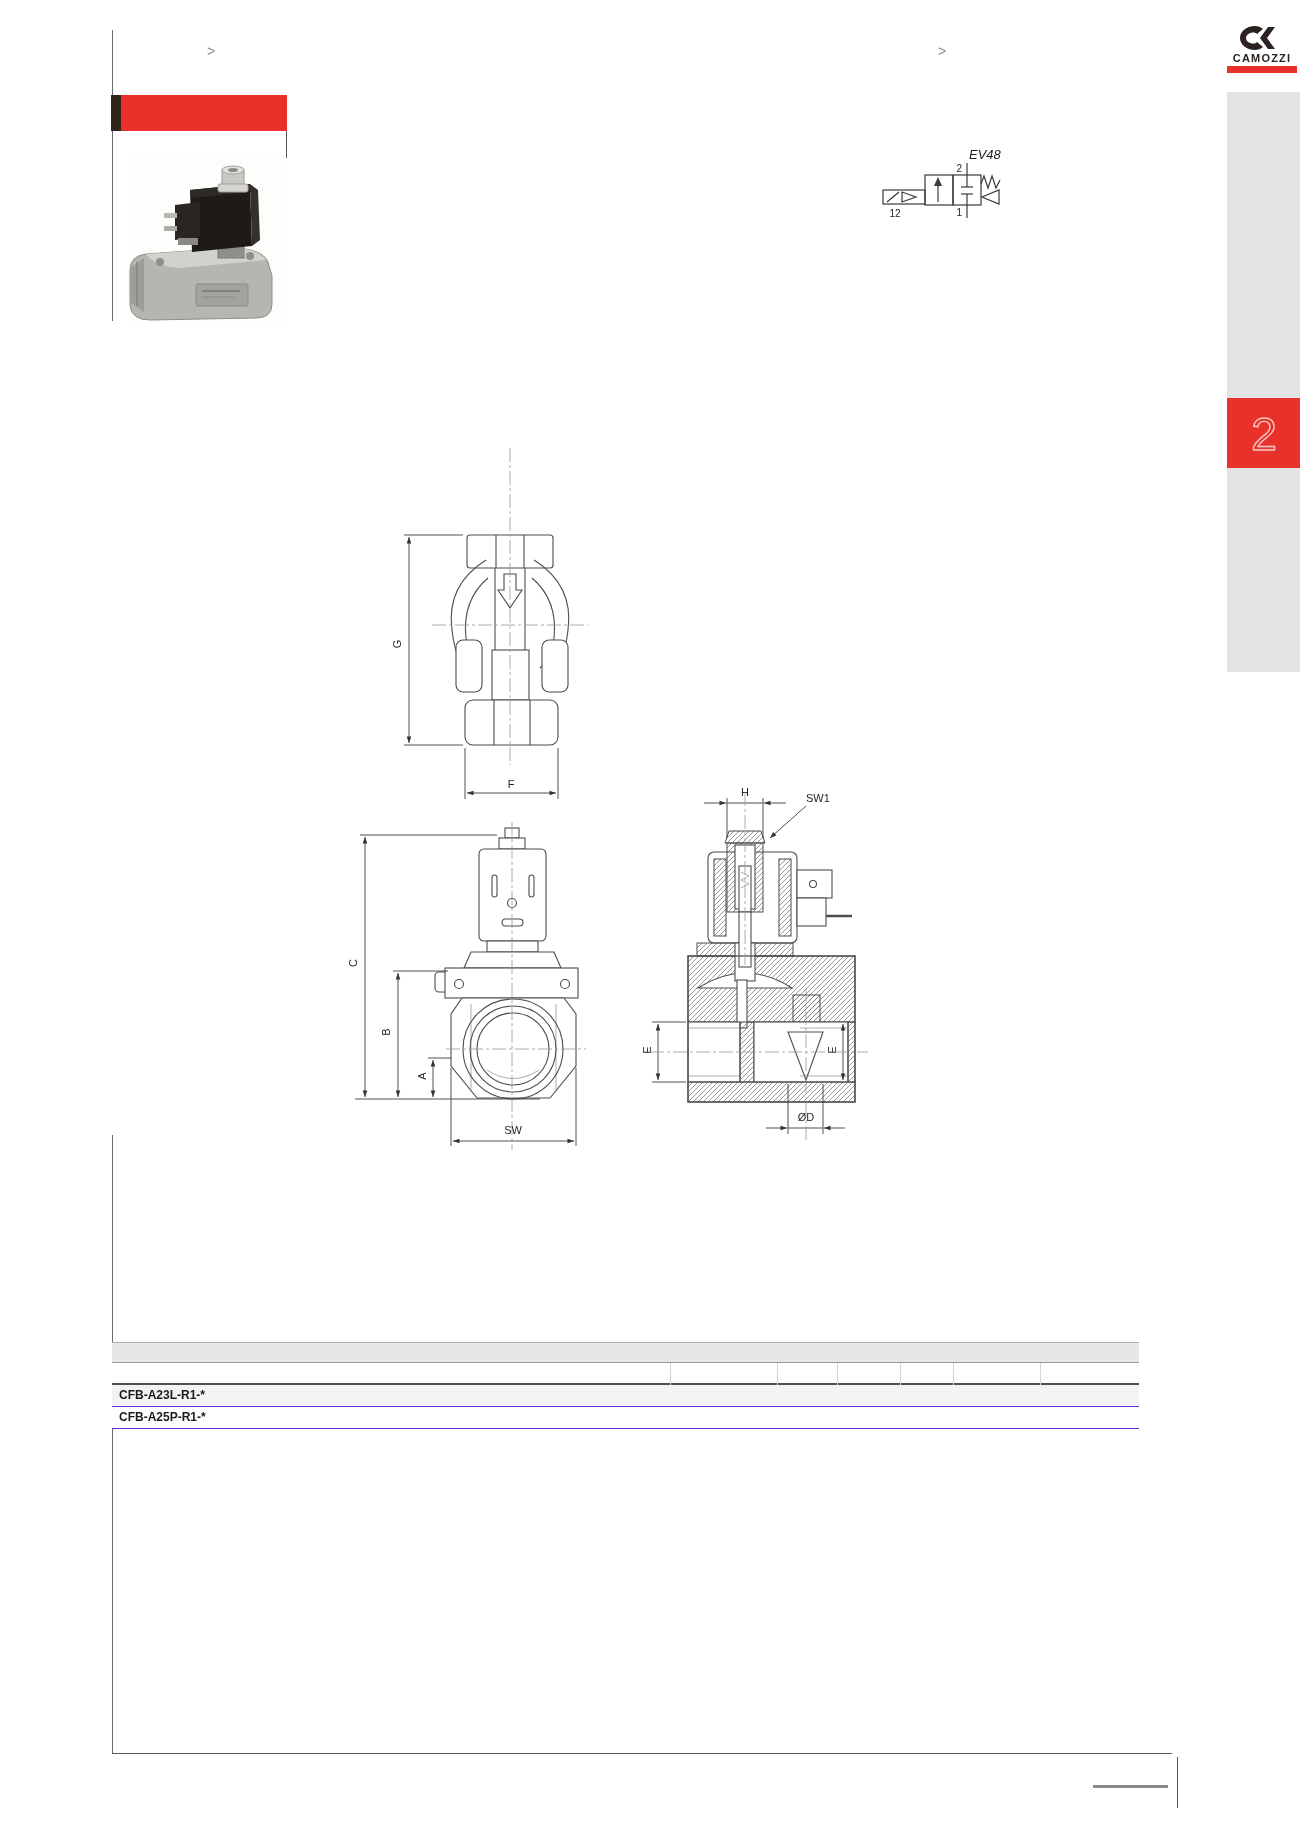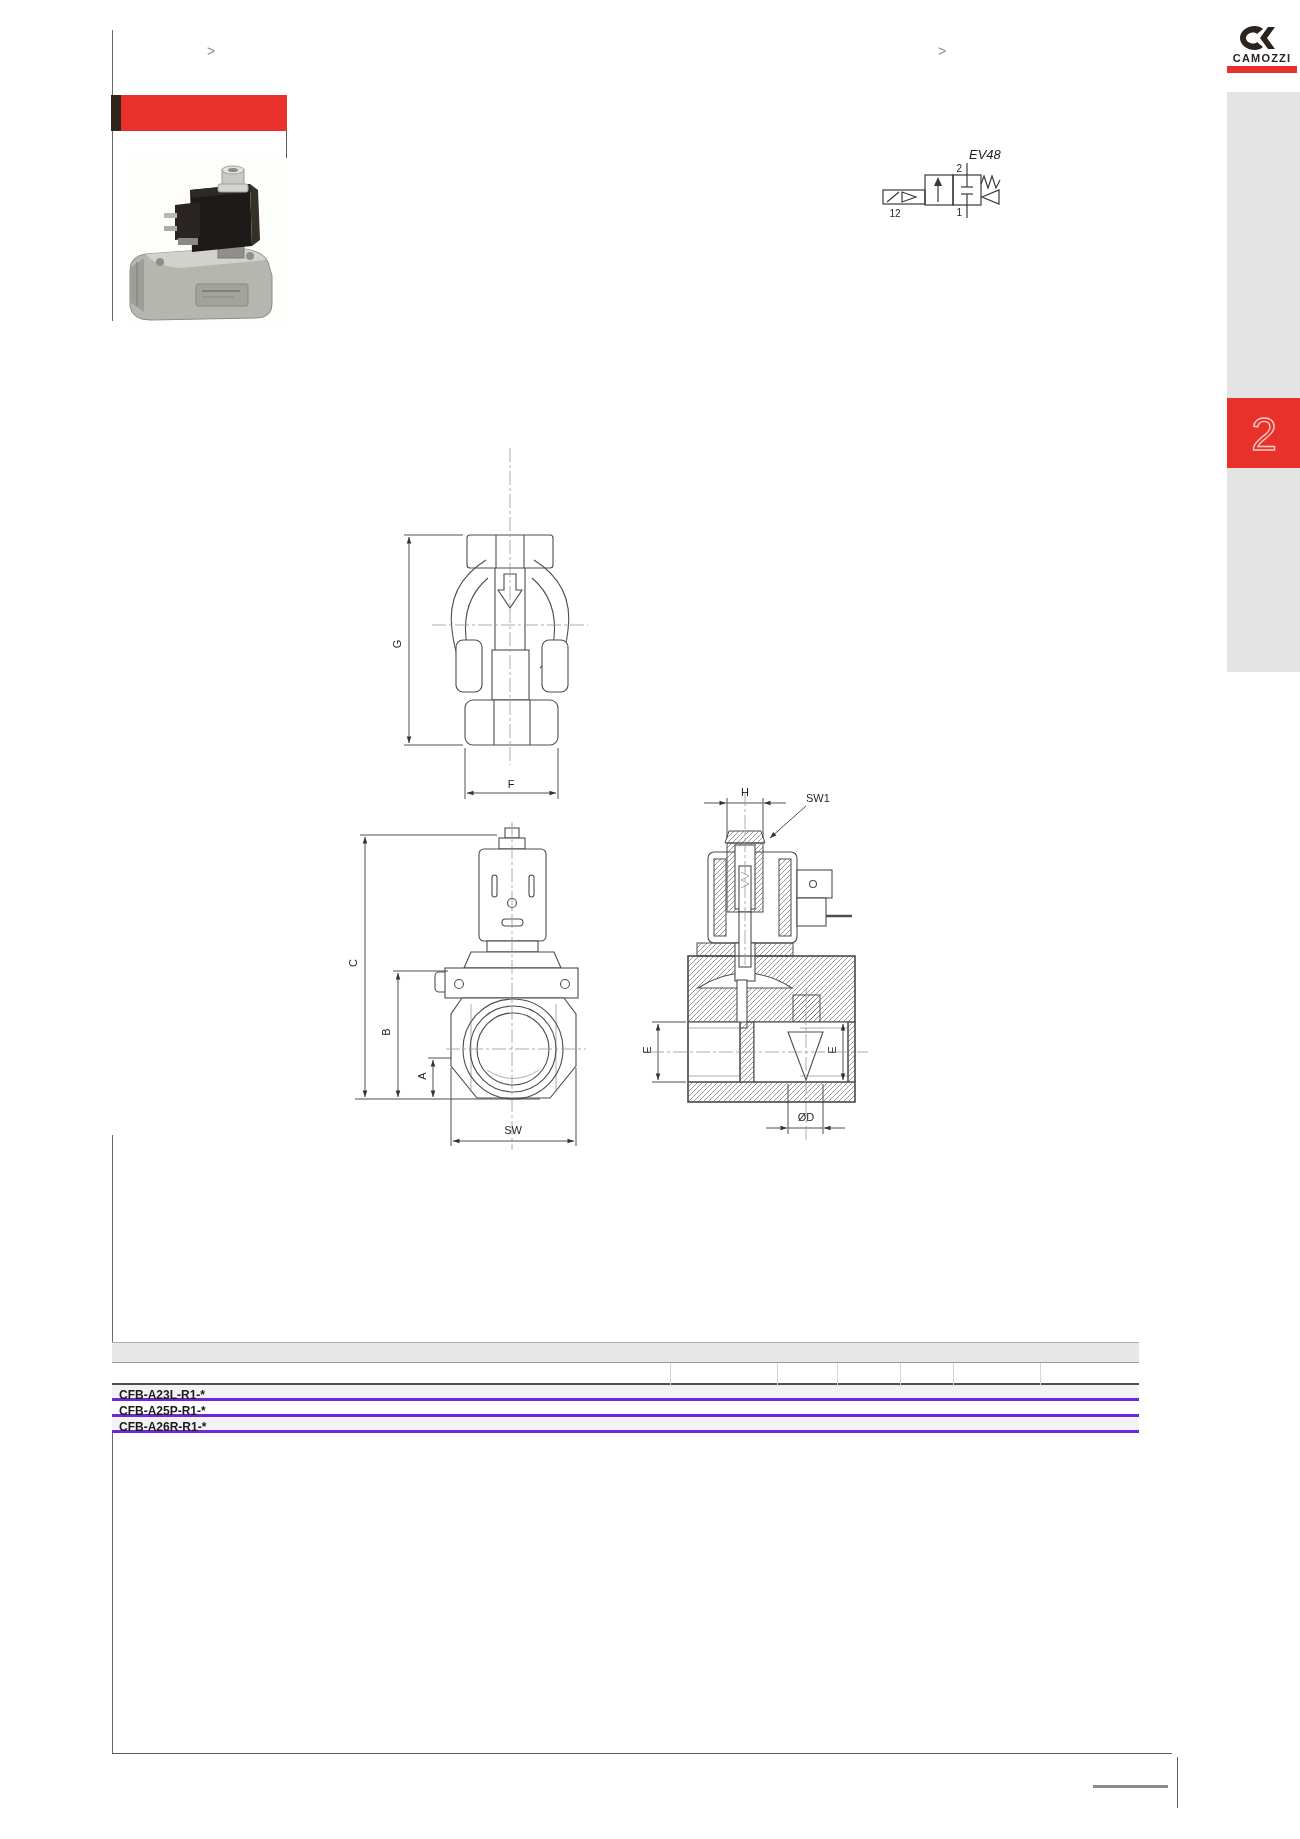--- a/index.html
+++ b/index.html
@@ -18,21 +18,21 @@
   .banner-red{position:absolute;left:10px;top:0;right:0;height:36px;}
   .banner-rule{position:absolute;left:286px;top:131px;width:1px;height:27px;background:#5a5a5a;}
   
   .side-strip{position:absolute;left:1227px;top:92px;width:73px;height:580px;background:#e3e3e3;}
   .side-tab{position:absolute;left:1227px;top:398px;width:73px;height:70px;}
   
   .otable{position:absolute;left:112px;top:1342px;width:1027px;}
   .otable *{box-sizing:border-box;}
   .thead{height:21px;background:#e7e7e7;border-top:1px solid #aeaeae;border-bottom:1px solid #9b9b9b;}
   .tempty{height:22px;background:#fff;border-bottom:2px solid #4f4f4f;}
-  .trow{height:16px;border-bottom:3px solid #6d28d9;background:#fff;position:relative;z-index:2;}
+  .trow{height:22px;border-bottom:1px solid #6d28d9;background:#fff;position:relative;z-index:2;}
   .trow:nth-of-type(odd){background:#f3f3f3;}
   .trow .code{display:inline-block;padding-left:7px;font-size:12px;font-weight:bold;
               color:#1b1b1b;line-height:20px;}
   .tick{position:absolute;top:21px;bottom:0;width:1px;background:#d7d7d7;z-index:1;}
   
   .f-line{position:absolute;left:112px;top:1753px;width:1060px;height:1px;background:#5a5a5a;}
   .f-vert{position:absolute;left:1177px;top:1757px;width:1px;height:51px;background:#5a5a5a;}
   .f-page{position:absolute;left:1093px;top:1785px;width:75px;height:3px;background:#8a8a8a;}
   
   svg.lineart{position:absolute;left:0;top:0;}
@@ -279,21 +279,20 @@
       <line class="cl" x1="806" y1="988" x2="806" y2="1140"></line>
       <line class="cl" x1="650" y1="1052" x2="868" y2="1052"></line>
     </g>
   </svg>
 
   <div class="otable">
     <div class="thead"></div>
     <div class="tempty"></div>
     <div class="trow"><span class="code">CFB-A23L-R1-*</span></div>
     <div class="trow"><span class="code">CFB-A25P-R1-*</span></div>
-    <div class="trow"><span class="code">CFB-A26R-R1-*</span></div>
     <div class="tick" style="left:558px;"></div>
     <div class="tick" style="left:665px;"></div>
     <div class="tick" style="left:725px;"></div>
     <div class="tick" style="left:788px;"></div>
     <div class="tick" style="left:841px;"></div>
     <div class="tick" style="left:928px;"></div>
   </div>
 
   <div class="f-line"></div>
   <div class="f-vert"></div>

